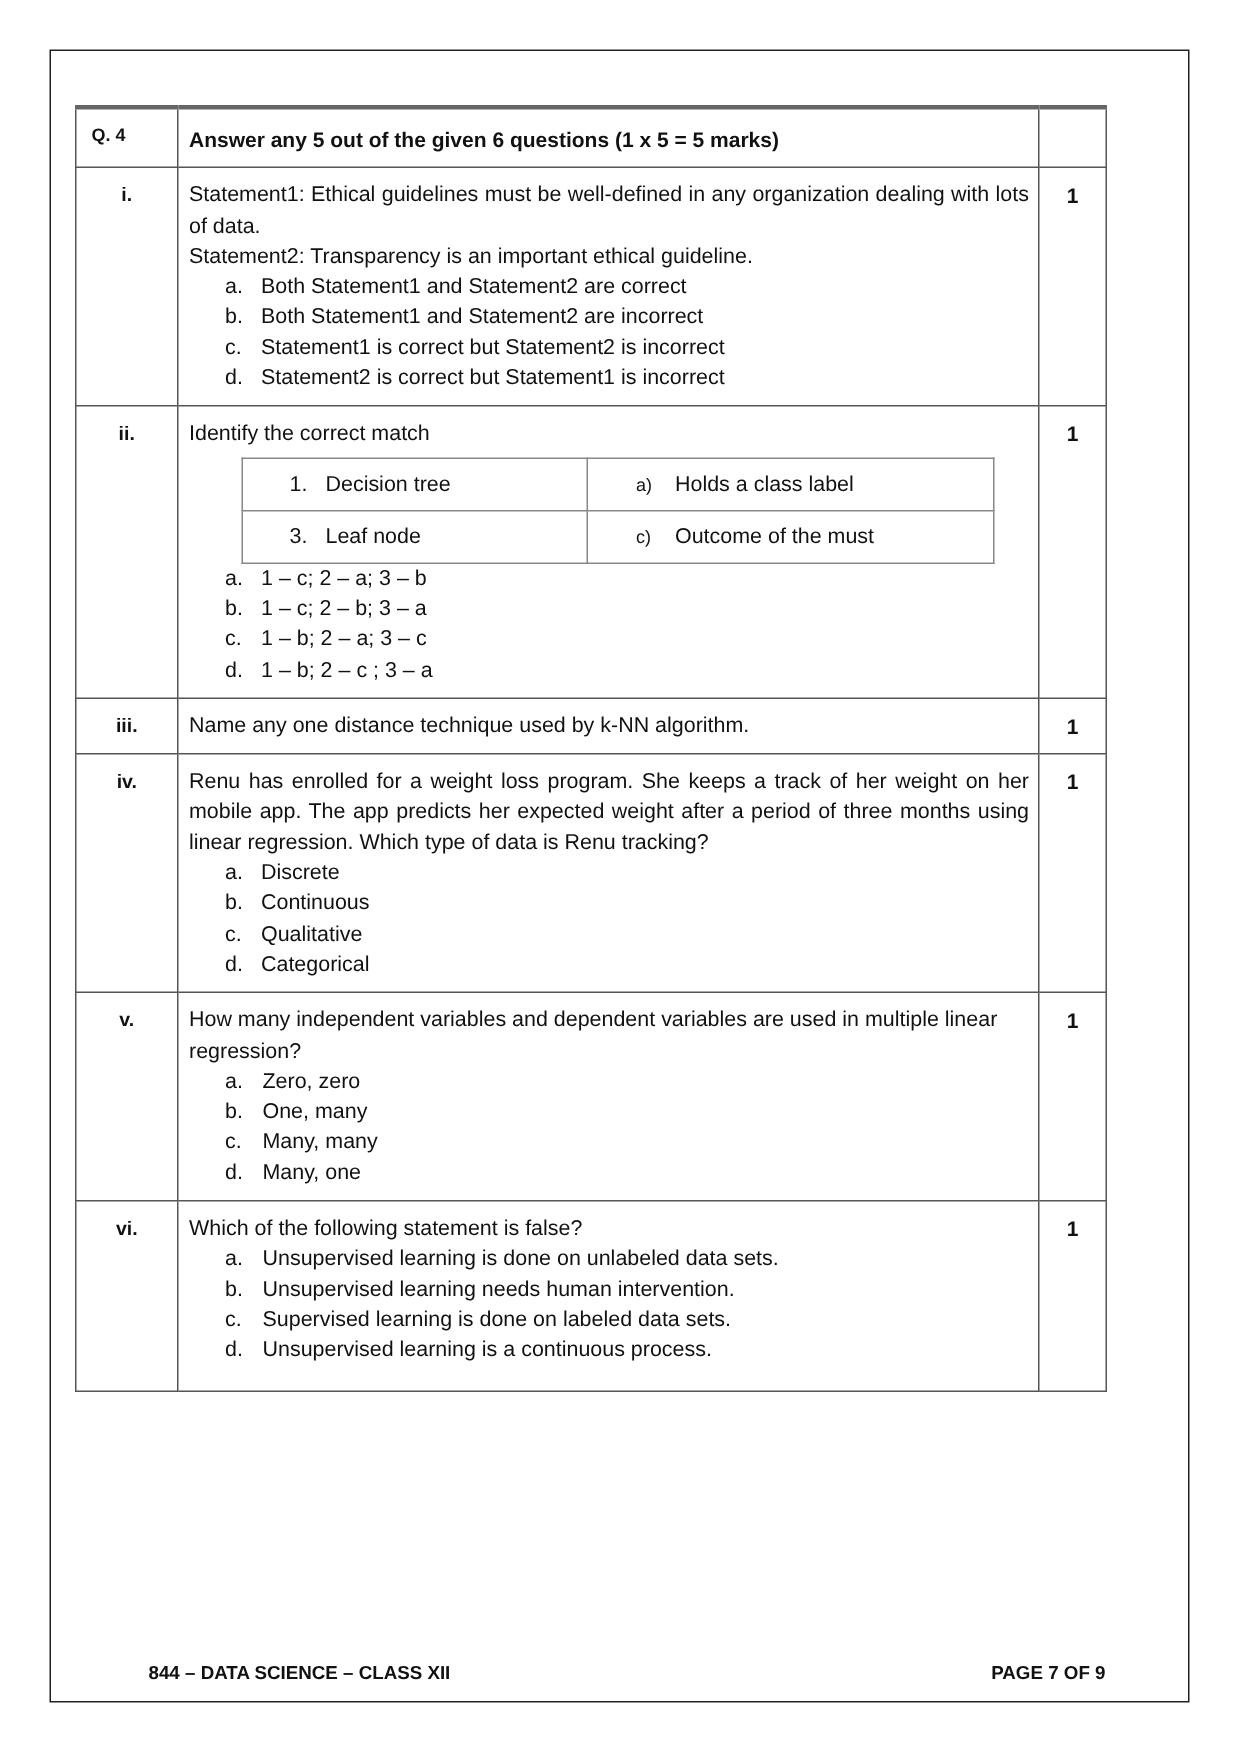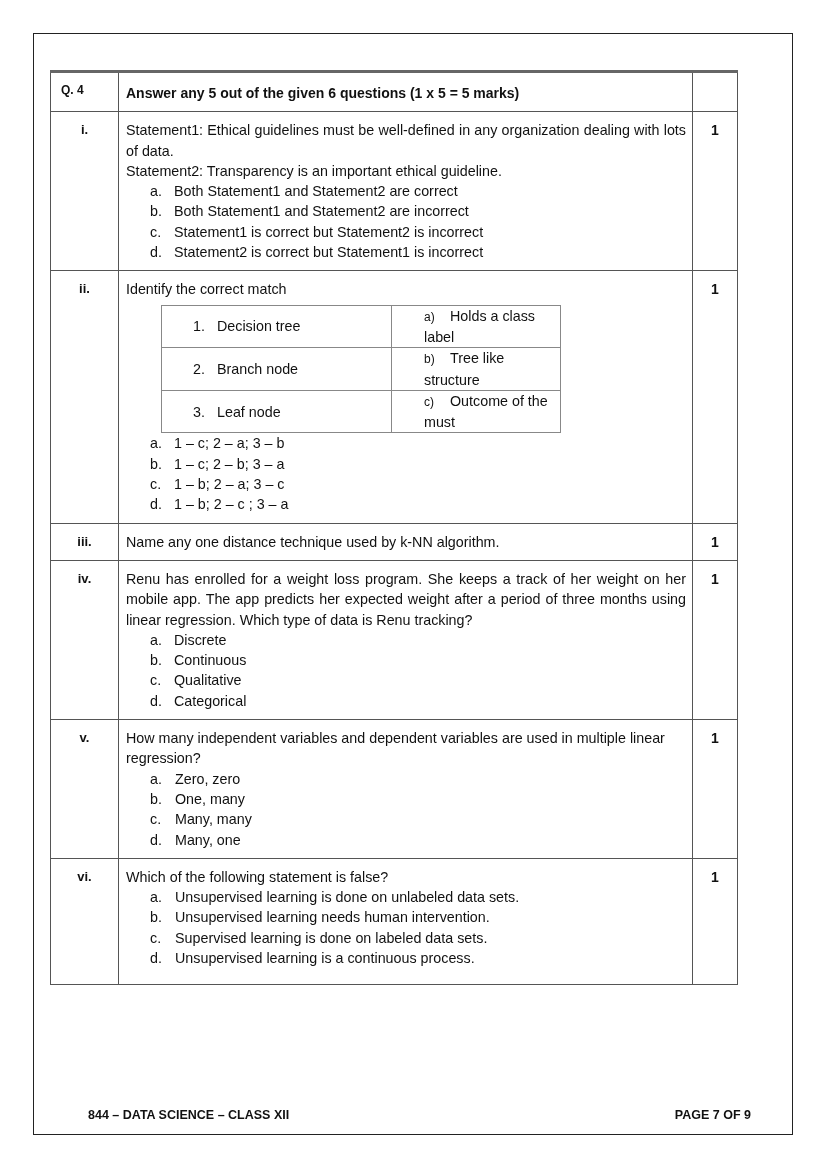--- a/index.html
+++ b/index.html
@@ -17,30 +17,30 @@
   .num { font-weight: bold; font-size: 13px; text-align: center; padding-top: 10px !important; }
   .num.hdr { text-align: left; padding-left: 10px !important; font-size: 12px; }
   .marks { font-weight: bold; font-size: 14px; text-align: center; padding-top: 10px !important; }
   .body { font-size: 14.3px; line-height: 20.3px; padding: 8px 6px 8px 7px !important; }
   .hdr-text { font-weight: bold; font-size: 14px; padding-top: 10px !important; padding-bottom: 8px !important; }
   .opts { margin: 0; padding: 0 0 0 24px; list-style: none; }
   .opts li { display: flex; }
   .opts li .ol { width: 24px; flex: none; }
   .opts.wide li .ol { width: 25px; }
   .stmt-para { text-align: justify; }
-  .match { border-collapse: collapse; margin: 5px 0 0 35px; width: 400px; table-layout: fixed; }
+  .match { border-collapse: collapse; margin: 5px 0 0 35px; width: 502px; table-layout: fixed; }
   .match td { border: 1px solid #888 !important; height: 34px; vertical-align: middle !important;
          font-size: 14.3px; }
   .match td.left { width: 198px; padding-left: 31px !important; }
   .match td.right { padding-left: 32px !important; }
   .match .mnum { display: inline-block; width: 24px; }
   .match .mlet { display: inline-block; width: 26px; font-size: 12px; }
   .footer { position: absolute; top: 1108px; font-weight: bold; font-size: 12.5px; }
-  .footer.left { left: 88px; }
-  .footer.right { right: 77px; }
+  .footer.left { left: 99px; }
+  .footer.right { right: 91px; }
 </style>
 </head>
 <body>
 
 <div class="page-border"></div>
 
 <table class="qtable">
   <colgroup>
       <col class="col-num">
       <col class="col-body">
@@ -85,24 +85,20 @@
     <td class="num">ii.</td>
     <td class="body">
       <div>Identify the correct match</div>
       <table class="match">
         <tbody>
               <tr>
           <td class="left"><span class="mnum">1.</span><span>Decision tree</span></td>
           <td class="right"><span class="mlet">a)</span><span>Holds a class label</span></td>
         </tr>
         <tr>
-          <td class="left"><span class="mnum">2.</span><span>Branch node</span></td>
-          <td class="right"><span class="mlet">b)</span><span>Tree like structure</span></td>
-        </tr>
-        <tr>
           <td class="left"><span class="mnum">3.</span><span>Leaf node</span></td>
           <td class="right"><span class="mlet">c)</span><span>Outcome of the must</span></td>
         </tr>
       </tbody>
           </table>
       <ul class="opts">
         <li>
               <span class="ol">a.</span>
               <span>1 – c; 2 – a; 3 – b</span>
             </li>

